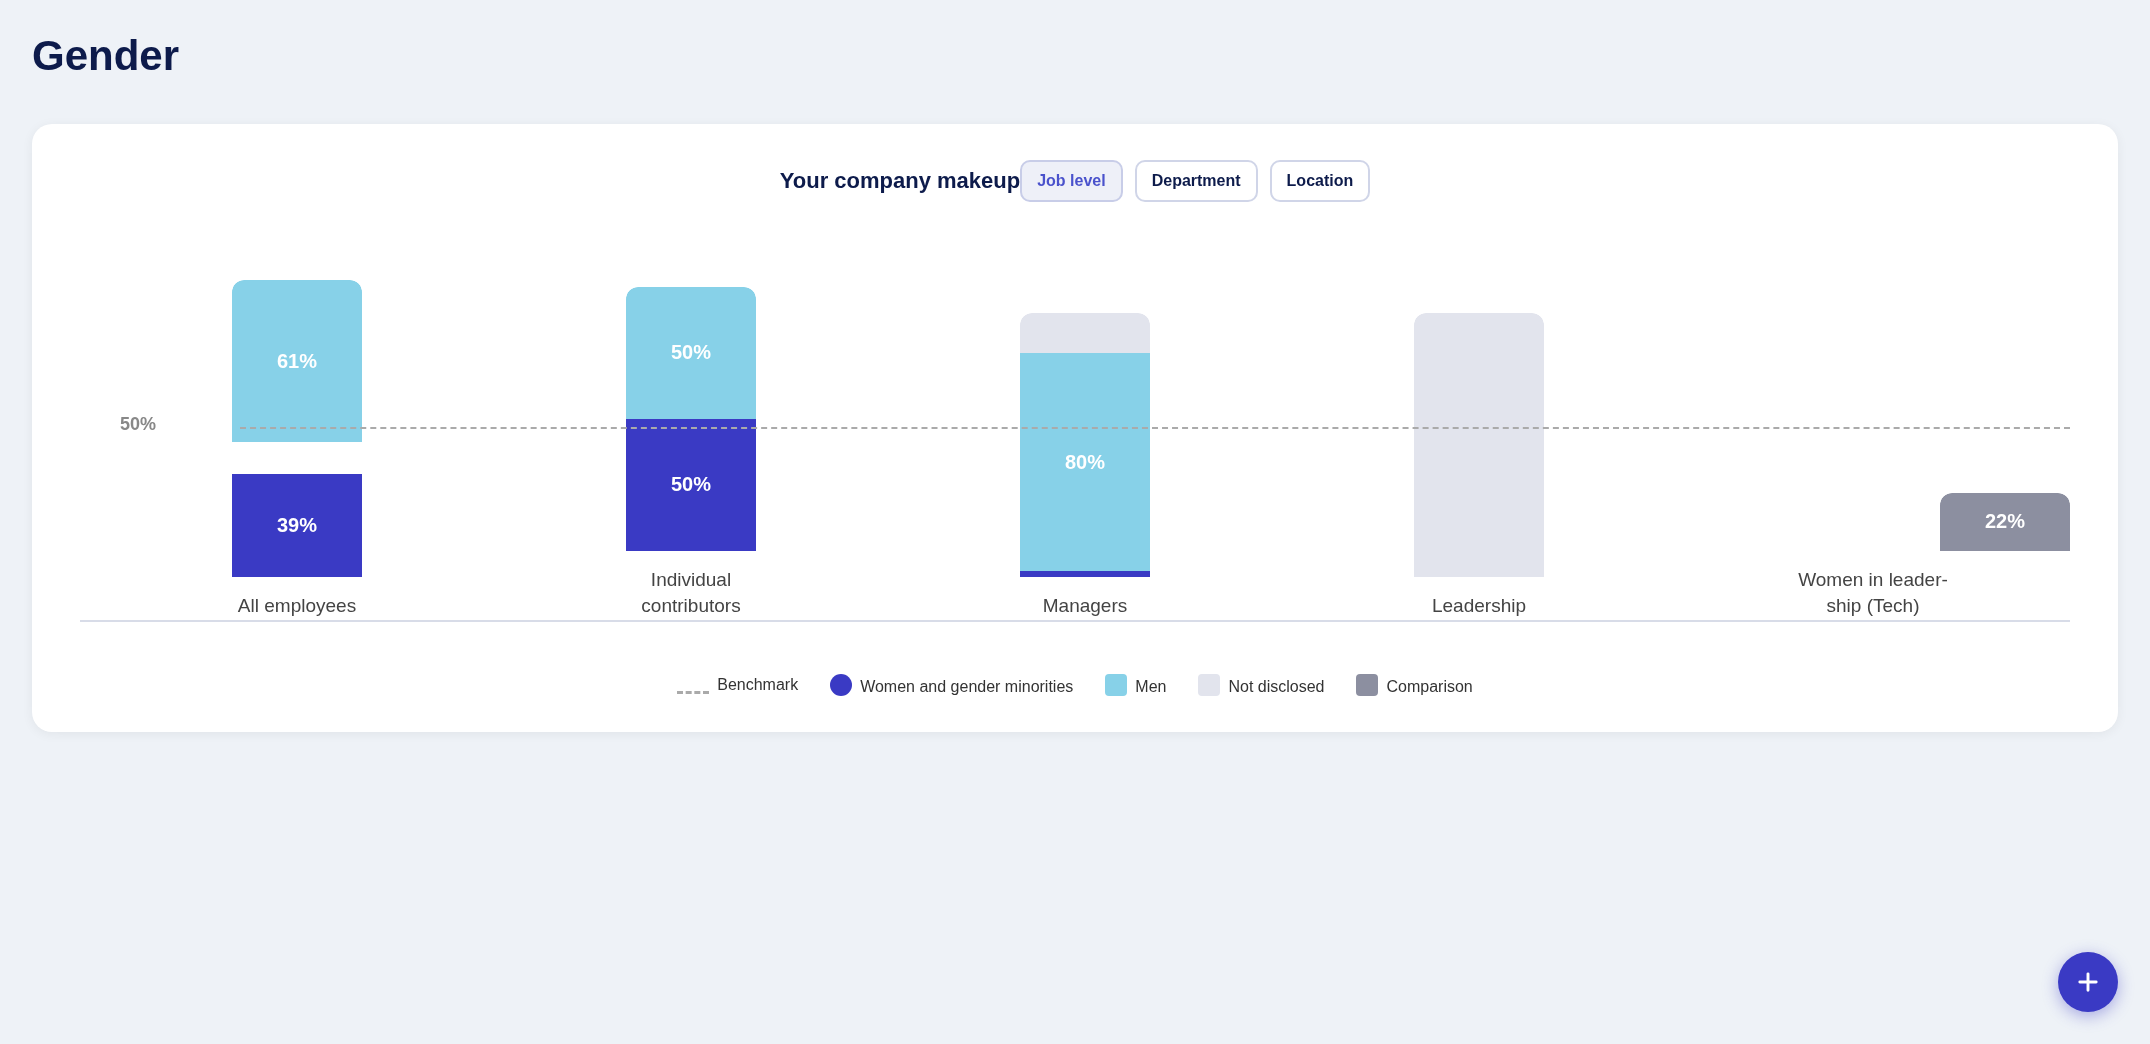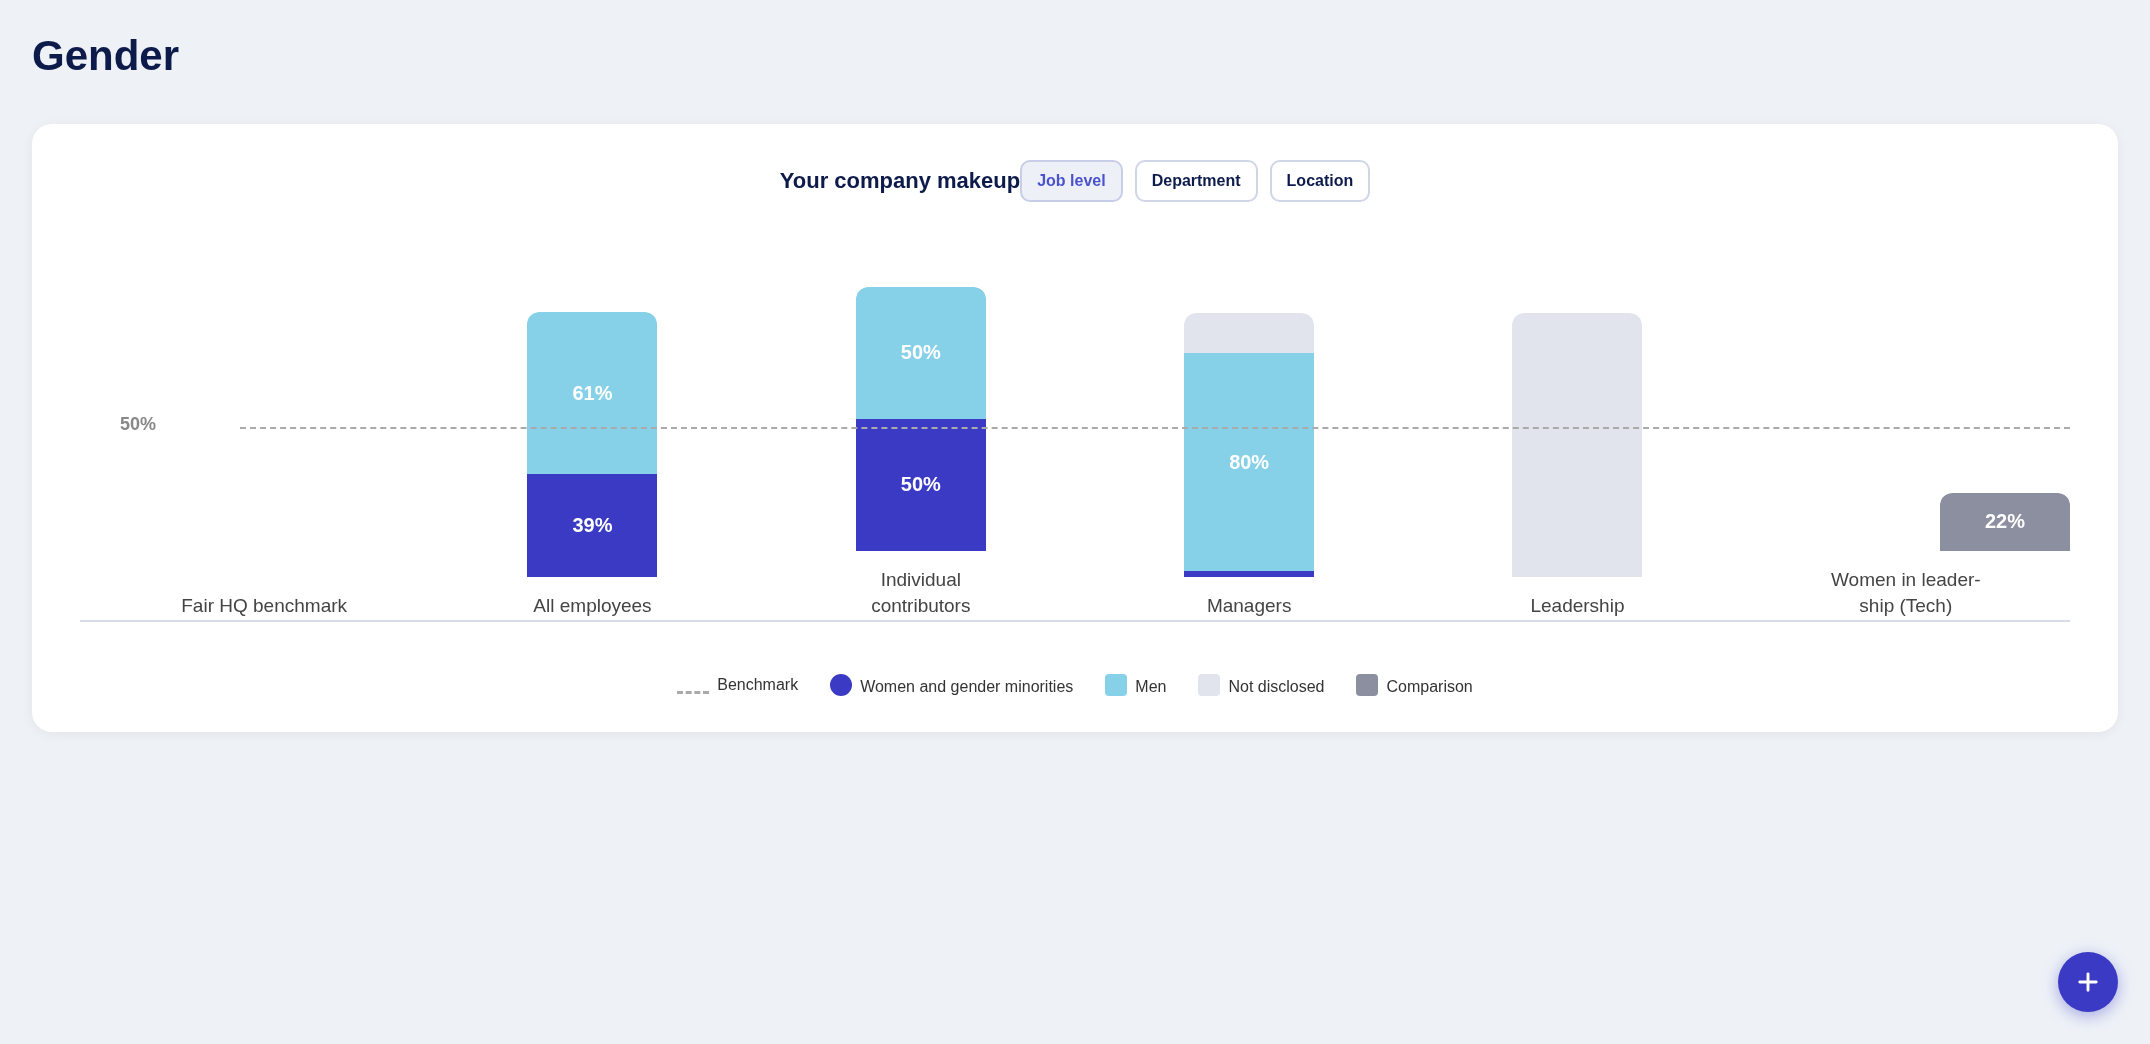--- a/index.html
+++ b/index.html
@@ -199,27 +199,23 @@
       <button class="tab-btn">Location</button>
     </div>
   </div>
 
   <div class="chart-area">
     <div class="benchmark-line"></div>
     <span class="benchmark-label">50%</span>
 
     <div class="bars-container">
 
-      <div class="bar-group">
-        <div style="height:265px;"></div>
-        <div class="bar-label">Fair HQ benchmark</div>
-      </div>
-
-      <div class="bar-group">
-        <div style="display:flex;flex-direction:column;width:130px;border-radius:12px 12px 0 0;overflow:hidden;">
+
+      <div class="bar-group">
+        <div style="display:flex;flex-direction:column;width:130px;border-radius:12px 12px 0 0;overflow:hidden;gap:32px;">
           <div class="bar-segment light-blue" style="height:162px;">61%</div>
           <div class="bar-segment dark-purple" style="height:103px;">39%</div>
         </div>
         <div class="bar-label">All employees</div>
       </div>
 
       <div class="bar-group">
         <div style="display:flex;flex-direction:column;width:130px;border-radius:12px 12px 0 0;overflow:hidden;">
           <div class="bar-segment light-blue" style="height:132px;">50%</div>
           <div class="bar-segment dark-purple" style="height:132px;">50%</div>

